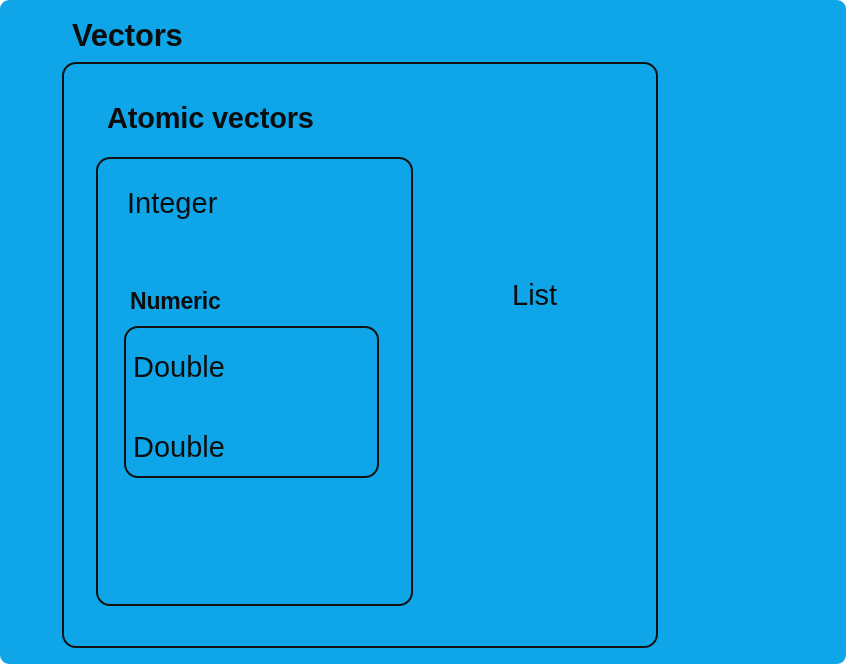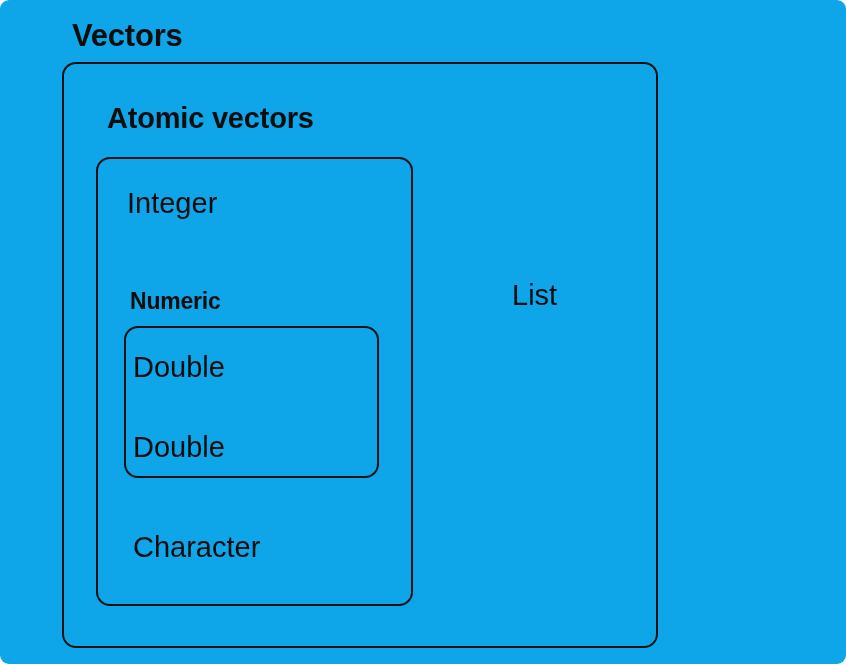--- a/index.html
+++ b/index.html
@@ -132,18 +132,17 @@
   <div class="label normal" id="logical-label">Integer</div>
 
   <div class="label bold" id="numeric-label">Numeric</div>
 
   <div class="box" id="numeric-box"></div>
 
   <div class="label normal" id="integer-label">Double</div>
 
   <div class="label normal" id="double-label">Double</div>
 
-  <div class="label normal" id="character-label">Character</div>
 
   <div class="label normal" id="list-label">List</div>
 
 
 </div>
 
 </body></html>

